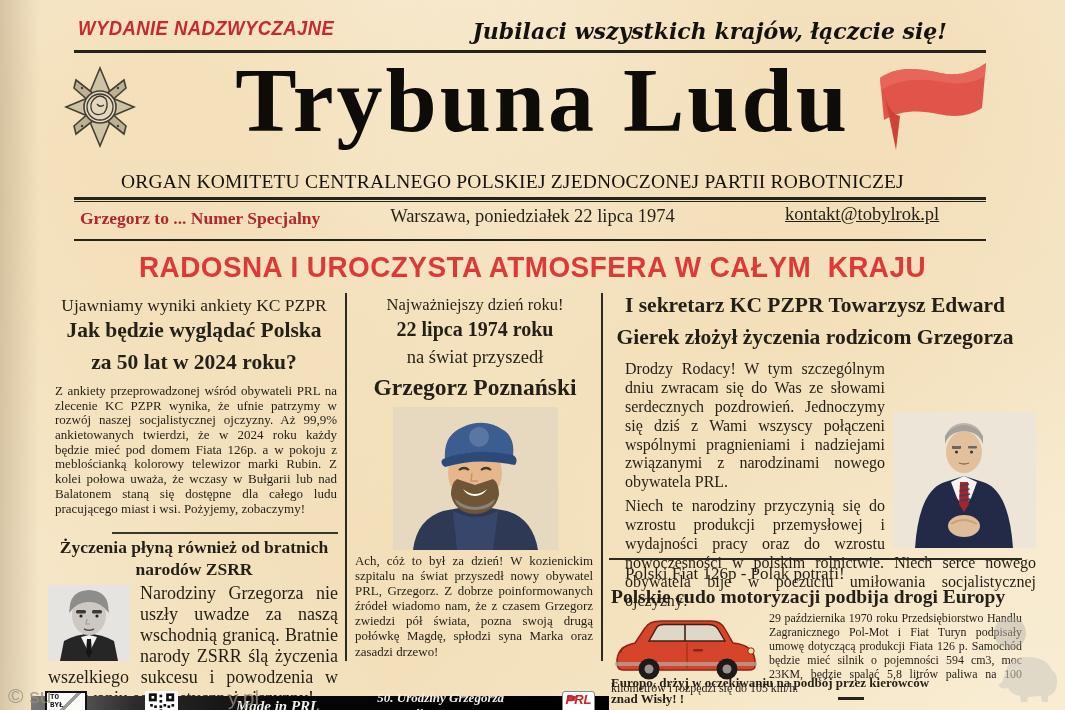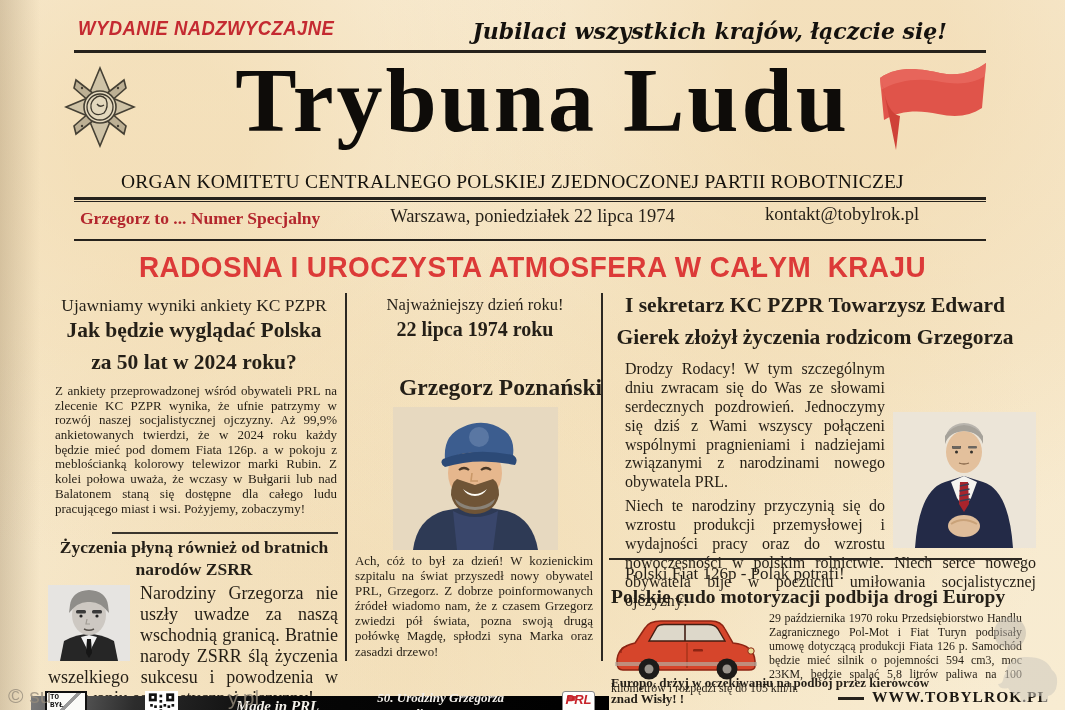--- a/index.html
+++ b/index.html
@@ -37,21 +37,21 @@
   .flag  { left:872px; top:58px; }
   .subtitle { left:45px; right:85px; top:171px; text-align:center;
       font:400 19.5px "Liberation Serif",serif; color:#15120d; letter-spacing:.2px; white-space:nowrap; }
   .rule-a { left:74px; top:197px; width:912px; height:2.5px; }
   .rule-b { left:74px; top:201px; width:912px; height:1px; }
   .rule-c { left:74px; top:239px; width:912px; height:2px; }
 
   
   .dl-left { left:80px; top:208px; font:700 17.5px "Liberation Serif",serif; color:#b3262d; }
   .dl-center { left:0; right:0; top:206px; text-align:center; font:400 18.5px "Liberation Serif",serif; }
-  .dl-right { left:765px; top:204px; font:400 18.5px "Liberation Serif",serif; }
+  .dl-right { left:785px; top:204px; font:400 18.5px "Liberation Serif",serif;text-decoration:underline; }
 
   
   .banner { left:0; right:0; top:250px; text-align:center; white-space:pre;
       font:700 30px "Liberation Sans",sans-serif; color:#dc3a38;
       transform:scaleX(.93); letter-spacing:.5px; }
 
   
   .vdiv { width:1.6px; top:293px; height:368px; background:#2c2822; }
   .vdiv1 { left:345px; } .vdiv2 { left:601px; }
 
@@ -64,21 +64,21 @@
   .l-body   { left:55px; width:282px; top:384px; font-size:13px; line-height:1.13; }
   .l-rule   { left:112px; top:532px; width:226px; height:1.6px; background:#3a352d; }
   .l-head3  { left:46px; width:296px; top:537px; font:700 17.5px "Liberation Serif",serif; line-height:1.25; }
   .l-a2wrap { left:48px; width:290px; top:583px; font-size:18px; line-height:1.17; }
   .brezhnev-ph { float:left; width:82px; height:76px; margin:2px 10px 2px 0; }
 
   
   .c-kicker { left:352px; width:246px; top:295px; font:400 16.5px "Liberation Serif",serif; }
   .c-line1  { left:352px; width:246px; top:318px; font:700 20px "Liberation Serif",serif; }
   .c-line2  { left:352px; width:246px; top:347px; font:400 18.5px "Liberation Serif",serif; }
-  .c-name   { left:348px; width:254px; top:374px; font:700 23.5px "Liberation Serif",serif;text-align:right; }
+  .c-name   { left:348px; width:254px; top:374px; font:700 23.5px "Liberation Serif",serif; }
   .c-photo  { left:393px; top:407px; }
   .c-body   { left:355px; width:238px; top:554px; font-size:12.9px; line-height:1.17; }
 
   
   .r-head1 { left:606px; width:418px; top:293px; font:700 21.5px "Liberation Serif",serif; }
   .r-head2 { left:606px; width:418px; top:325px; font:700 21.5px "Liberation Serif",serif; }
   .r-bodywrap { left:625px; width:411px; top:360px; font-size:16px; line-height:1.18; }
   .r-bodywrap p { margin-bottom:5px; }
   .gierek-ph { float:right; width:143px; height:136px; margin:52px 0 0 8px; }
   .r-rule { left:609px; top:558px; width:413px; height:1.6px; background:#2c2822; }
@@ -197,20 +197,21 @@
         <circle cx="49" cy="31" r="1.6" fill="#222"></circle>
         <path d="M36 44 Q41 46.5 46 44" stroke="#55504b" stroke-width="1.4" fill="none"></path>
         <path d="M39 34 L38 39 L42 39" stroke="#a09b94" stroke-width="1.2" fill="none"></path>
       </svg>
     </span>
     <span>Narodziny Grzegorza nie uszły uwadze za naszą wschodnią granicą. Bratnie narody ZSRR ślą życzenia wszelkiego sukcesu i powodzenia w budowaniu socjalistycznej ojczyzny!</span>
   </div>
 
   <div class="abs c-kicker center">Najważniejszy dzień roku!</div>
   <div class="abs c-line1 center">22 lipca 1974 roku</div>
+  <div class="abs c-line2 center">na świat przyszedł</div>
   <div class="abs c-name center">Grzegorz Poznański</div>
   <div class="abs c-photo">
     <svg width="165" height="143" viewBox="0 0 165 143">
       <rect width="165" height="143" fill="#e7d9c0"></rect>
       <path d="M20 143 Q24 112 50 104 L82 98 L114 104 Q140 112 145 143 Z" fill="#2e3a55"></path>
       <path d="M60 104 Q82 116 105 104 L100 143 L64 143 Z" fill="#39466b"></path>
       <ellipse cx="82" cy="66" rx="27" ry="30" fill="#e6b78d"></ellipse>
       <path d="M58 88 Q62 106 82 107 Q102 106 106 88 Q106 76 100 72 L82 78 L64 72 Q58 76 58 88 Z" fill="#6f5436"></path>
       <path d="M62 92 Q72 100 82 100 Q92 100 102 92 Q100 102 82 103 Q64 102 62 92 Z" fill="#8a8378"></path>
       <path d="M70 82 Q82 92 94 82 Q90 89 82 89 Q74 89 70 82 Z" fill="#fdfbf5"></path>
@@ -269,21 +270,20 @@
         <circle cx="116" cy="56" r="10.5" fill="#1d1b19"></circle>
         <circle cx="116" cy="56" r="4.5" fill="#9a948c"></circle>
         <circle cx="140" cy="38" r="3.2" fill="#e9dc96" stroke="#8d2413"></circle>
         <path d="M10 40 Q9 34 16 33" stroke="#8d2413" stroke-width="1.2" fill="none"></path>
       </svg>
     </span>
     <span>29 października 1970 roku Przedsiębiorstwo Handlu Zagranicznego Pol-Mot i Fiat Turyn podpisały umowę dotyczącą produkcji Fiata 126 p. Samochód będzie mieć silnik o pojemności 594 cm3, moc 23KM, będzie spalać 5,8 litrów paliwa na 100 kilometrów i rozpędzi się do 105 km/h.</span>
   </div>
   <div class="abs f-close">Europo, drżyj w oczekiwaniu na podbój przez kierowców znad Wisły! !</div>
   <div class="abs site-dash"></div>
-  <div class="abs website">WWW.TOBYLROK.PL</div>
 
   <div class="abs footer-bar">
     <div class="tb-logo">
       <span>TO</span>
       <span>BYŁ</span>
       <span>ROK</span>
     </div>
     <div class="qr-box">
       <svg width="31" height="28" viewBox="0 0 21 21">
         <rect width="21" height="21" fill="#fff"></rect>

